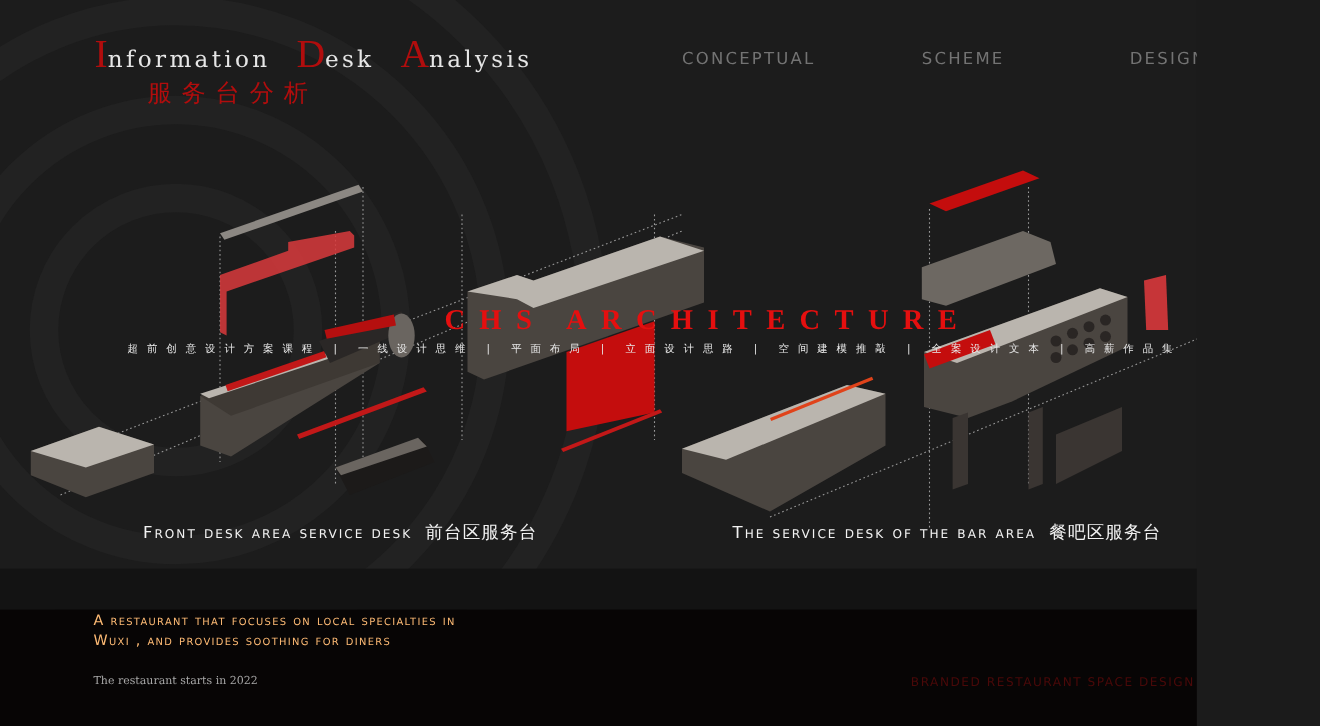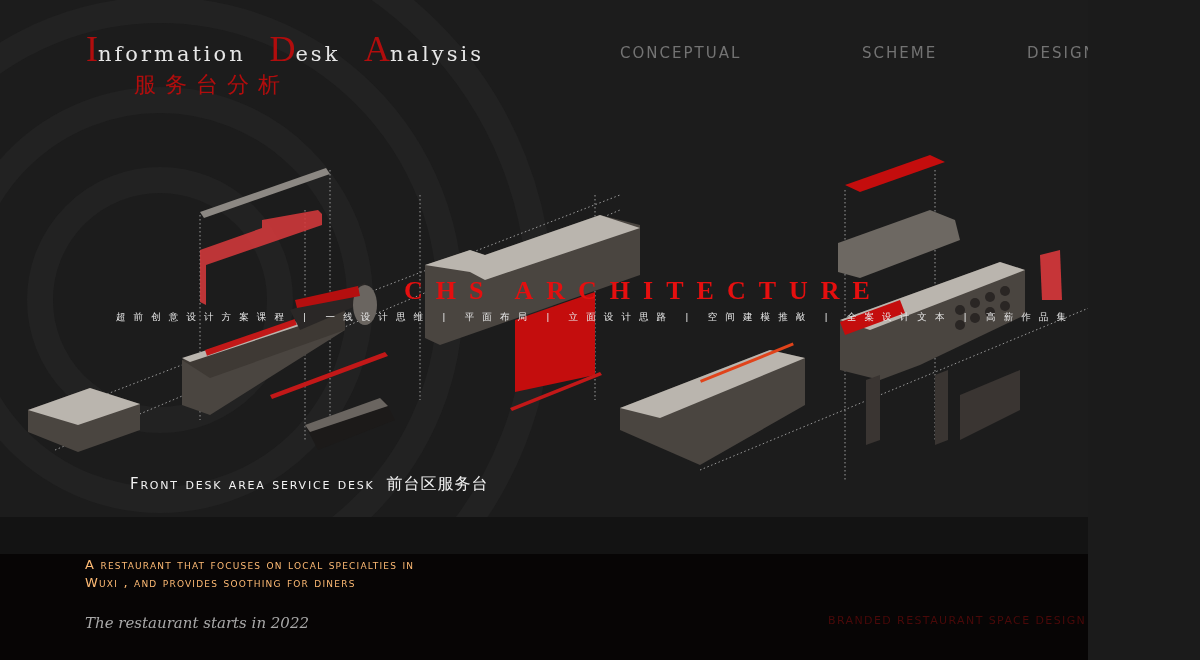--- a/index.html
+++ b/index.html
@@ -11,38 +11,38 @@
 
   .title-en { position: absolute; left: 86px; top: 28px; color: #e6e6e6;
     font-family: "DejaVu Serif", serif; font-size: 21px; letter-spacing: 3px; white-space: nowrap; }
   .title-en .cap { color: #b10d0d; font-size: 36px; letter-spacing: 0; font-family: "Liberation Serif", serif; }
   .title-en .word { margin-right: 14px; }
   .title-cn { position: absolute; left: 86px; top: 70px; color: #b10d0d; font-size: 22px; letter-spacing: 9px; margin-left: 48px; }
 
   .nav { position: absolute; top: 44px; height: 20px; color: #737373; font-size: 15px; letter-spacing: 2px;
     font-family: "DejaVu Sans", sans-serif; cursor: pointer; }
   .nav-1 { left: 620px; }
-  .nav-2 { left: 838px; margin-left: 24px; }
+  .nav-2 { left: 838px; }
   .nav-3 { left: 1027px; }
 
   .brand { position: absolute; left: 404px; top: 276px; color: #e50f0f; font-family: "Liberation Serif", serif;
     font-weight: bold; font-size: 26px; letter-spacing: 13px; white-space: nowrap; }
   .tagline { position: absolute; left: 101px; top: 311px; color: #e8e8e8; font-size: 9.5px; letter-spacing: 8.1px; white-space: nowrap; margin-left: 15px; }
 
   .caption { position: absolute; top: 474px; color: #f2f2f2; font-family: "DejaVu Sans", sans-serif;
     font-size: 15px; letter-spacing: 1.8px; white-space: nowrap; font-variant: small-caps; }
   .caption .cn { margin-left: 12px; letter-spacing: 1px; font-size: 16px; font-variant: normal; }
   .caption-left { left: 92px; margin-left: 38px; }
   .caption-right { left: 666px; }
 
   .band { position: absolute; left: 0; top: 517px; width: 1200px; height: 37px; background: #131313; }
   .footer { position: absolute; left: 0; top: 554px; width: 1200px; height: 106px; background: #070505; }
   .footer-desc { position: absolute; left: 85px; top: 556px; width: 340px; color: #fdba74; font-size: 13px;
     letter-spacing: 1.2px; line-height: 18px; font-variant: small-caps; }
-  .footer-start { position: absolute; left: 85px; top: 614px; color: #a8a8a8; font-family: "DejaVu Serif", serif; font-size: 15px; font-style: italic; }
+  .footer-start { position: absolute; left: 85px; top: 614px; color: #a8a8a8; font-family: "DejaVu Serif", serif; font-size: 10px; }
   .footer-brand { position: absolute; left: 828px; top: 614px; color: #4a0909; font-size: 11px; letter-spacing: 1.4px; font-variant: small-caps; }
 </style>
 </head>
 <body>
 
 <div class="canvas">
 
   <svg class="bg-svg" width="1200" height="660" viewBox="0 0 1200 660">
 
     <g fill="none" stroke="#222" stroke-width="26">
@@ -138,19 +138,22 @@
   <div class="nav nav-1">CONCEPTUAL</div>
   <div class="nav nav-2">SCHEME</div>
   <div class="nav nav-3">DESIGN</div>
 
   <div class="brand">CHS ARCHITECTURE</div>
   <div class="tagline">超前创意设计方案课程 | 一线设计思维 | 平面布局 | 立面设计思路 | 空间建模推敲 | 全案设计文本 | 高薪作品集</div>
 
   <div class="caption caption-left">
     <span>Front desk area service desk</span><span class="cn">前台区服务台</span>
   </div>
+  <div class="caption caption-right">
+    <span>The service desk of the bar area</span><span class="cn">餐吧区服务台</span>
+  </div>
 
   <div class="band"></div>
   <div class="footer"></div>
   <div class="footer-desc">A restaurant that focuses on local specialties in Wuxi , and provides soothing for diners</div>
   <div class="footer-start">The restaurant starts in 2022</div>
   <div class="footer-brand">BRANDED RESTAURANT SPACE DESIGN</div>
 </div>
 
 </body></html>

